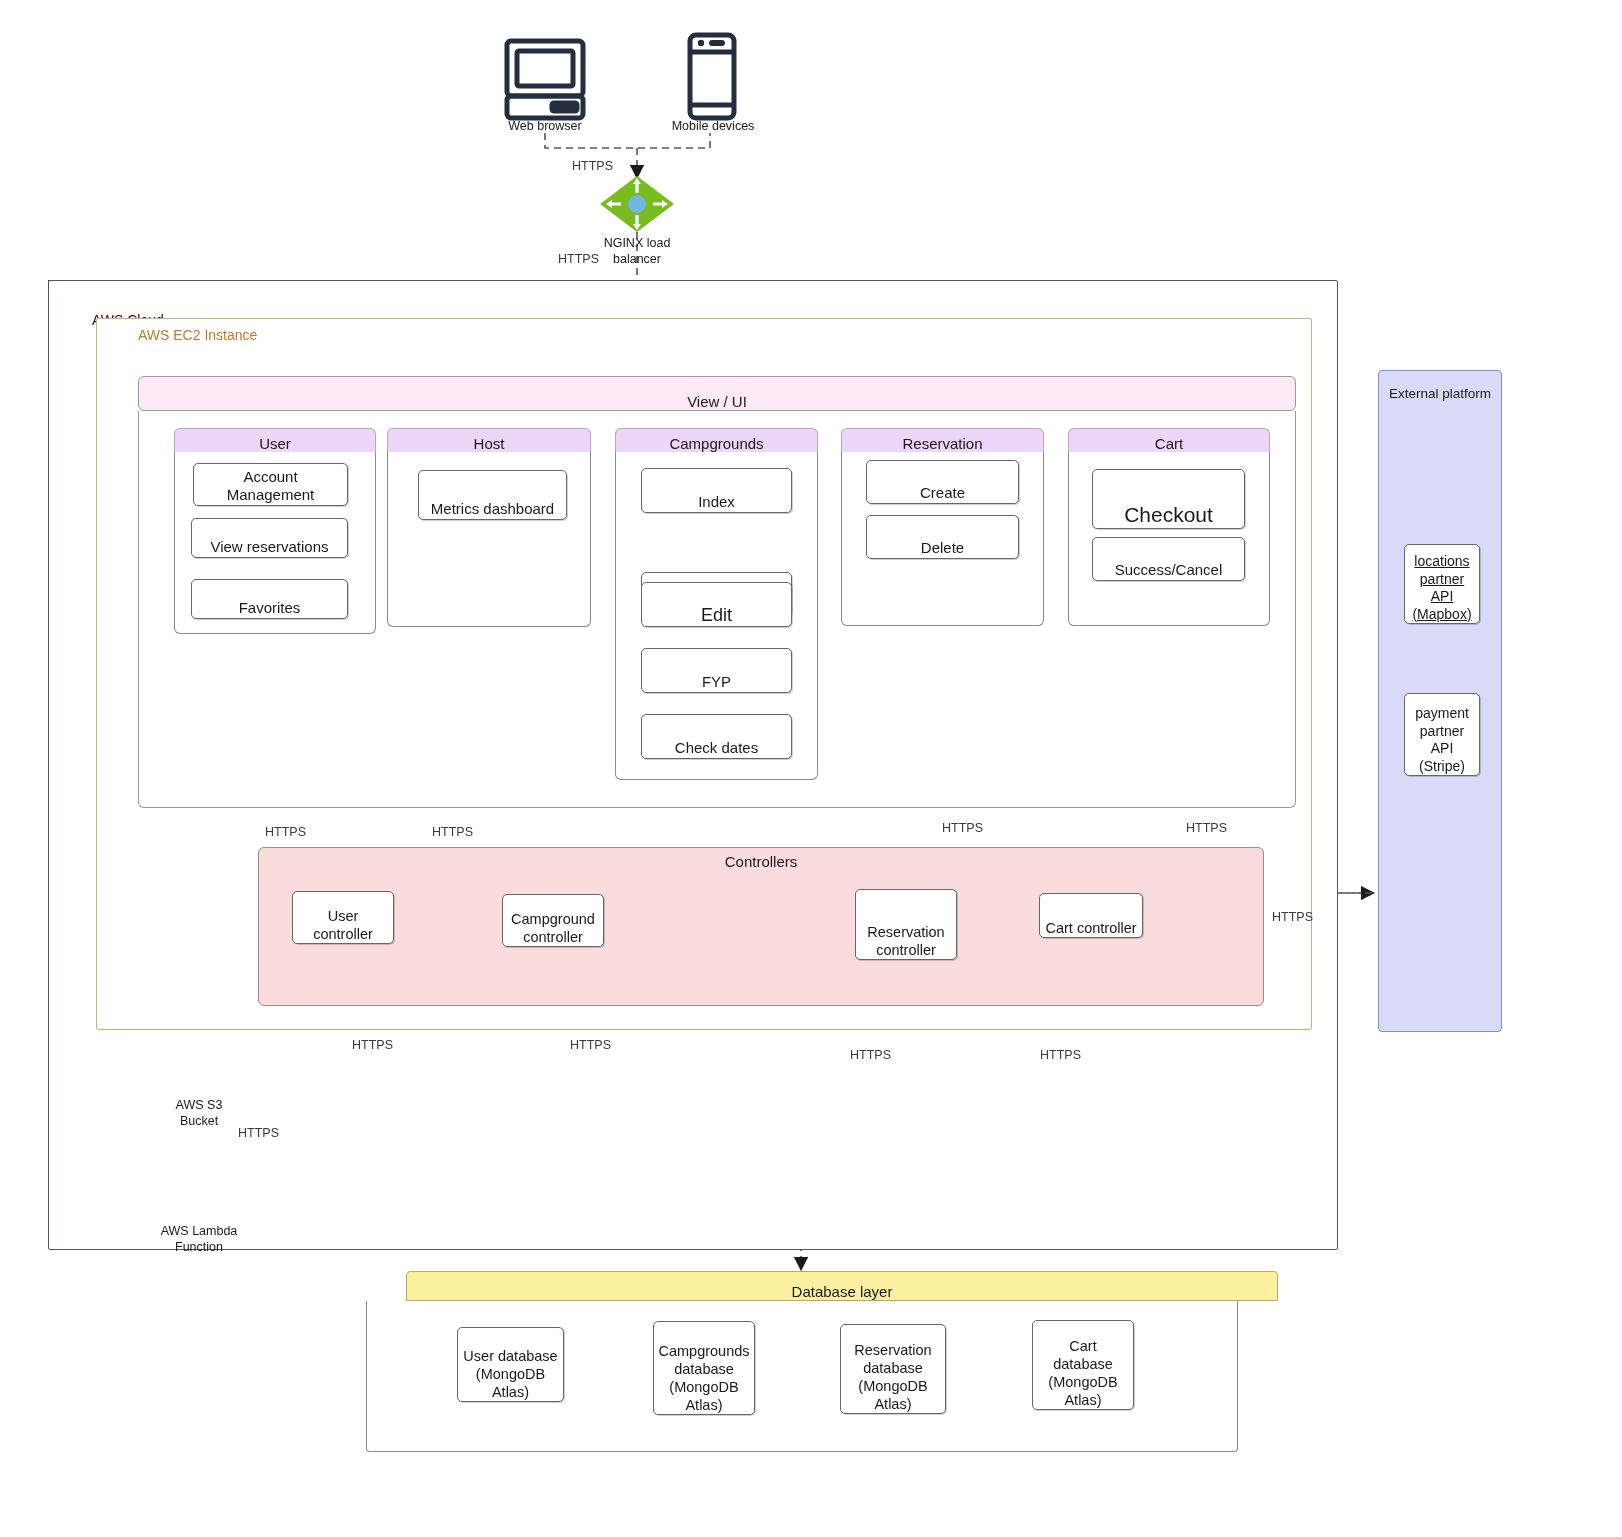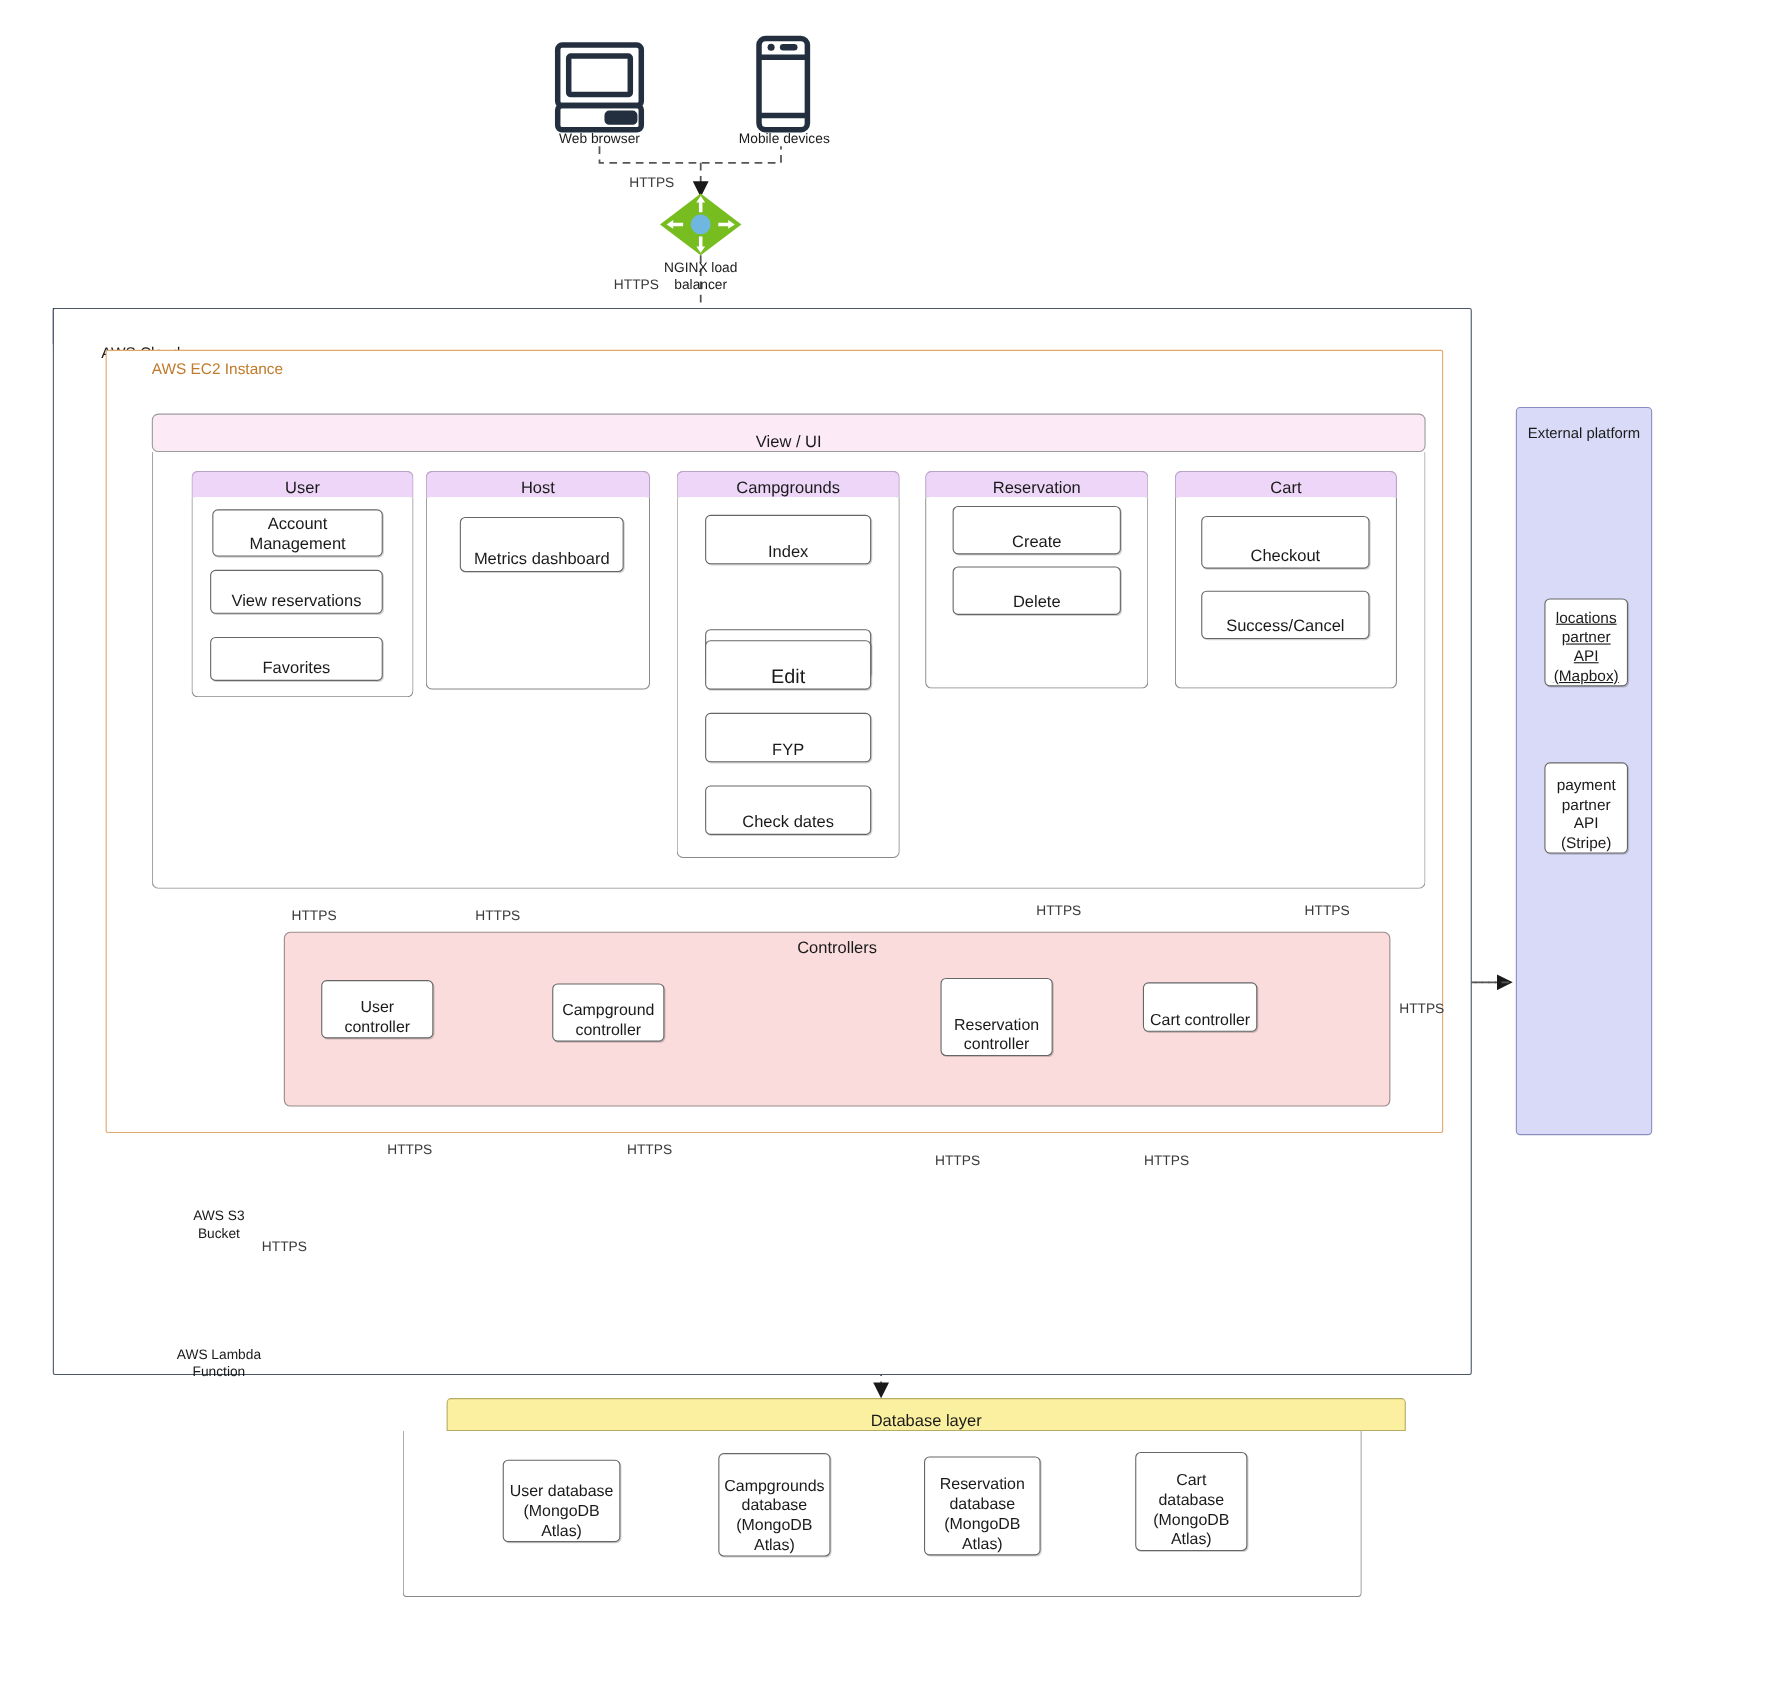--- a/index.html
+++ b/index.html
@@ -196,21 +196,21 @@
     <span>Reservation</span>
   </div>
   <div class="abs group" style="left:841px;top:452px;width:203px;height:174px;border-top:none;border-radius:0 0 6px 6px;"></div>
   <div class="abs node ctr capt" style="left:866px;top:460px;width:153px;height:44px;font-size:15px;">Create</div>
   <div class="abs node ctr capt" style="left:866px;top:515px;width:153px;height:44px;font-size:15px;">Delete</div>
 
   <div class="abs grouphdr ctr" style="left:1068px;top:428px;width:202px;height:24px;">
     <span>Cart</span>
   </div>
   <div class="abs group" style="left:1068px;top:452px;width:202px;height:174px;border-top:none;border-radius:0 0 6px 6px;"></div>
-  <div class="abs node ctr capt" style="left:1092px;top:469px;width:153px;height:48px;font-size:15px;">Checkout</div>
+  <div class="abs node ctr capt" style="left:1092px;top:469px;width:153px;height:60px;font-size:21px;">Checkout</div>
   <div class="abs node ctr capt" style="left:1092px;top:537px;width:153px;height:44px;font-size:15px;">Success/Cancel</div>
 
   <div class="abs small" style="left:265px;top:825px;">HTTPS</div>
   <div class="abs small" style="left:432px;top:825px;">HTTPS</div>
   <div class="abs small" style="left:942px;top:821px;">HTTPS</div>
   <div class="abs small" style="left:1186px;top:821px;">HTTPS</div>
 
   <div class="abs controllers" style="left:258px;top:847px;width:1006px;height:159px;"></div>
   <div class="abs ctr" style="left:258px;top:850px;width:1006px;height:20px;font-size:15px;color:#1a1a1a;">Controllers</div>
 

